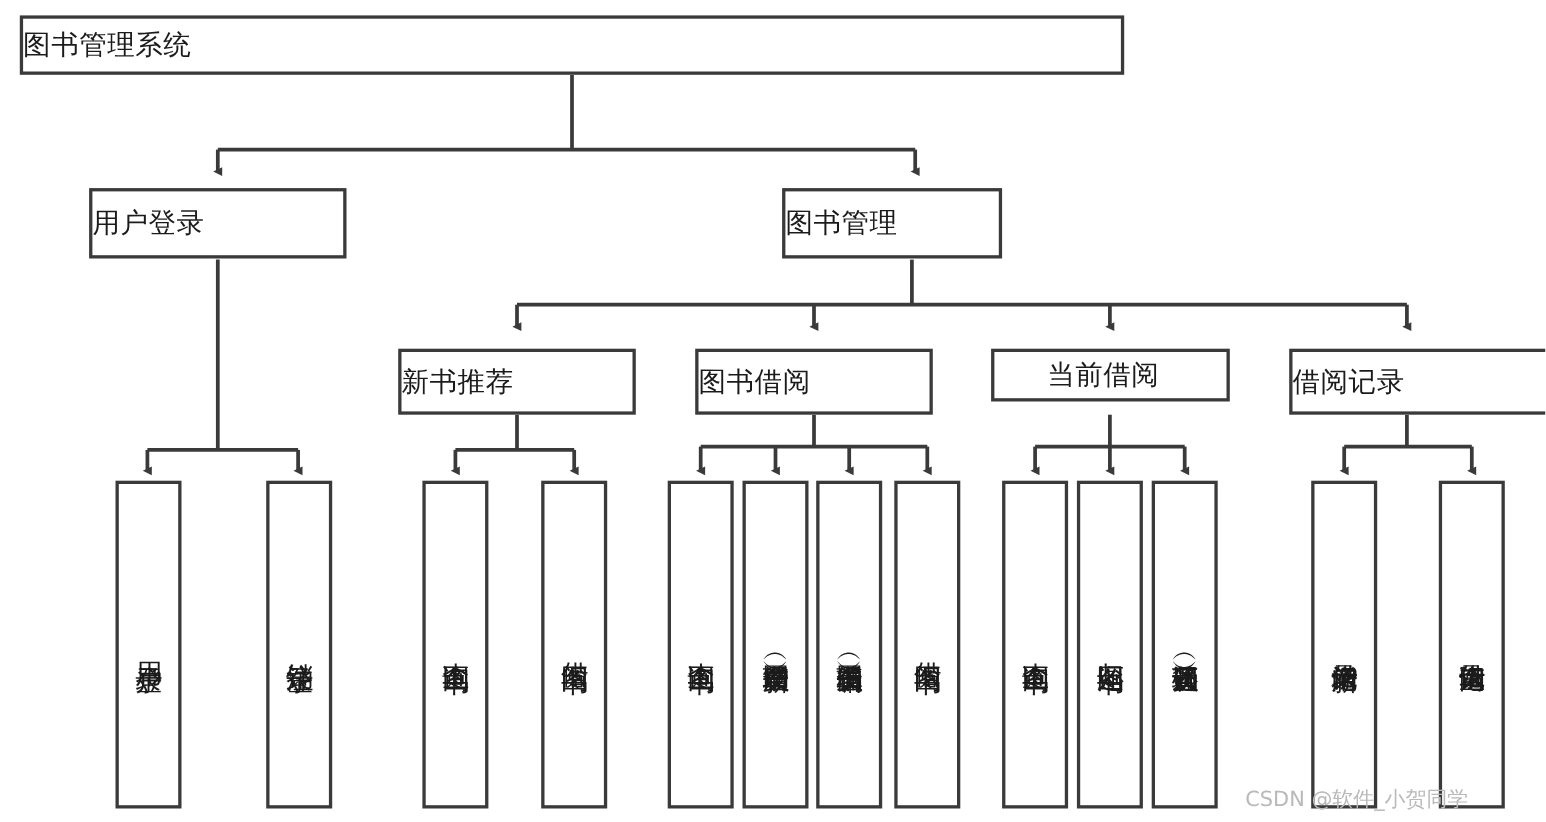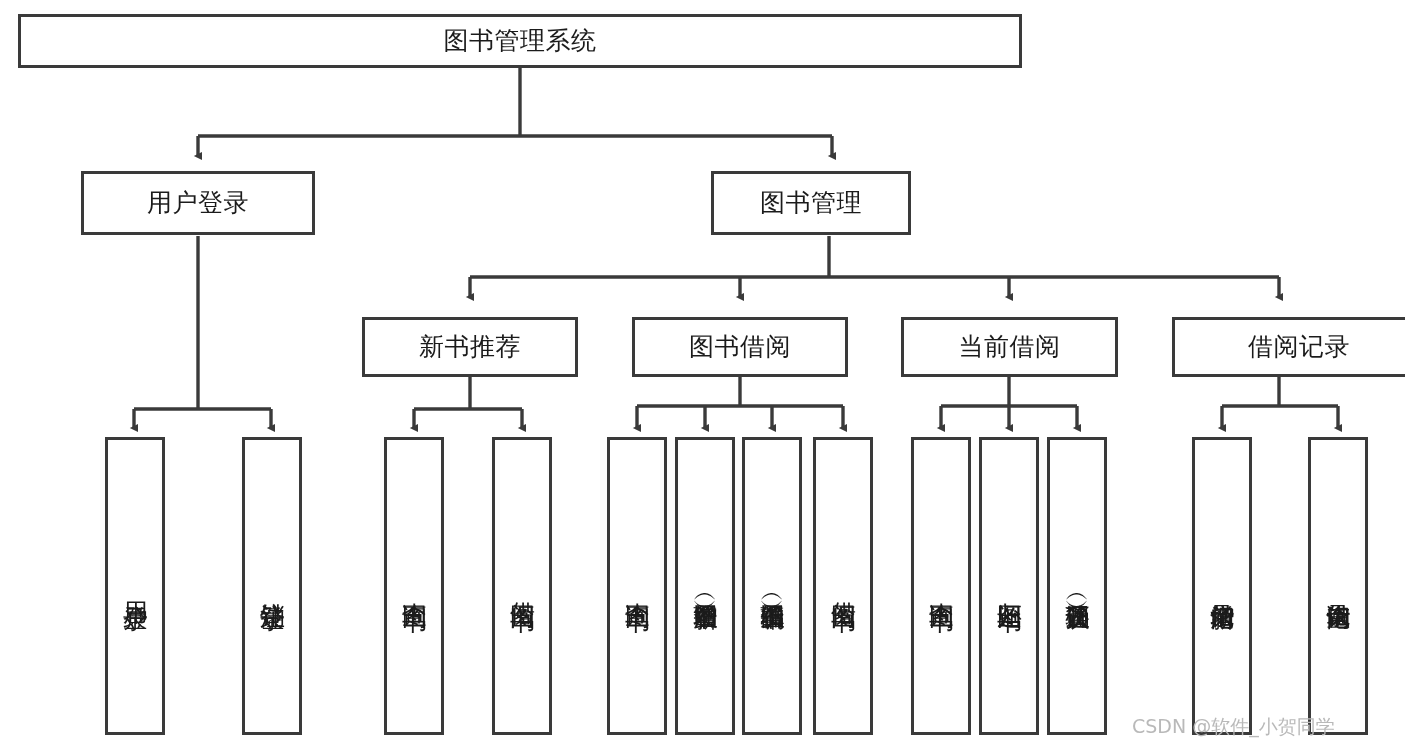--- a/index.html
+++ b/index.html
@@ -26,21 +26,20 @@
     height: 747px;
     pointer-events: none;
   }
   .node {
     position: absolute;
     box-sizing: border-box;
     border: 3px solid #3a3a3a;
     background: #ffffff;
     display: flex;
     align-items: center;
-    justify-content: center;
     color: #1b1b1b;
   }
   .node-label {
     display: block;
     text-align: center;
     letter-spacing: 0.5px;
     white-space: nowrap;
   }
   
   .node.horiz .node-label {
@@ -148,21 +147,21 @@
   </div>
 
   <div class="node horiz" style="left:362px; top:317px; width:216px; height:60px;">
     <span class="node-label">新书推荐</span>
   </div>
 
   <div class="node horiz" style="left:632px; top:317px; width:216px; height:60px;">
     <span class="node-label">图书借阅</span>
   </div>
 
-  <div class="node horiz" style="left:901px; top:317px; width:217px; height:60px;">
+  <div class="node horiz" style="left:901px; top:317px; width:217px; height:48px;padding-left:48px;">
     <span class="node-label">当前借阅</span>
   </div>
 
   <div class="node horiz" style="left:1172px; top:317px; width:254px; height:60px;">
     <span class="node-label">借阅记录</span>
   </div>
 
   <div class="node vert" style="left:105px; top:437px; width:60px; height:298px;">
     <span class="node-label">用户登录</span>
   </div>

